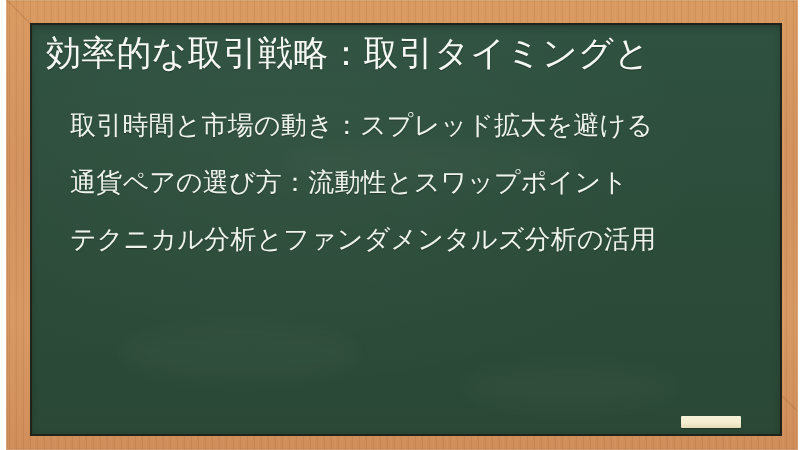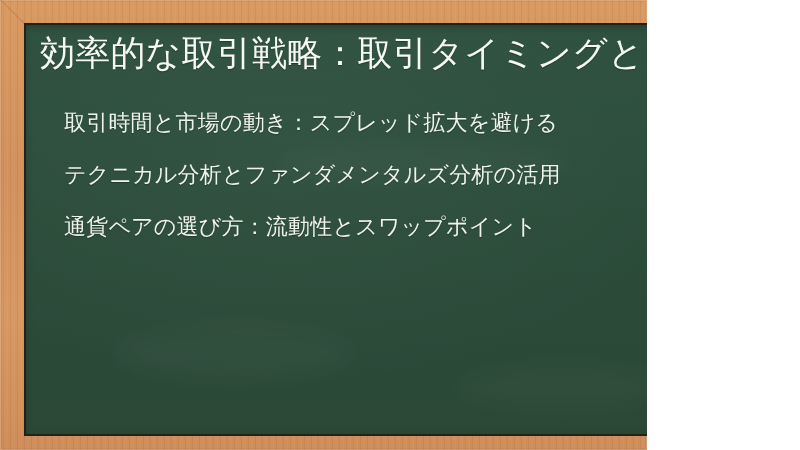--- a/index.html
+++ b/index.html
@@ -6,23 +6,24 @@
     margin: 0;
     padding: 0;
     background: #ffffff;
   }
   body {
     font-family: "Liberation Sans", "DejaVu Sans", sans-serif;
   }
 
   .screen {
     position: relative;
-    width: 647px;
+    width: 792px;
     height: 450px;
     overflow: hidden;
+    margin-left: 6px;
   }
 
   
   .frame {
     position: absolute;
     inset: 0;
     background:
       repeating-linear-gradient(
         90deg,
         rgba(255,255,255,0.045) 0px,
@@ -102,21 +103,21 @@
     text-shadow: 0 1px 1px rgba(0,0,0,0.30);
   }
 
   .bullets {
     margin: 34px 0 0 0;
     padding: 0 0 0 30px;
     list-style: none;
   }
   .bullet {
     color: #eef3ec;
-    font-size: 22px;
+    font-size: 26px;
     line-height: 1.20;
     font-weight: 400;
     letter-spacing: 0.2px;
     margin: 0 0 26px 0;
     text-shadow: 0 1px 1px rgba(0,0,0,0.28);
     white-space: nowrap;
   }
   .bullet:last-child { margin-bottom: 0; }
 
   
@@ -149,22 +150,22 @@
     <div class="smudge c"></div>
 
     <div class="board-content">
 
       <h1 class="title">
         <span>効率的な取引戦略：取引タイミングと</span><br>
       </h1>
 
       <ul class="bullets">
         <li class="bullet">取引時間と市場の動き：スプレッド拡大を避ける</li>
+        <li class="bullet">通貨ペアの選び方：流動性とスワップポイント</li>
         <li class="bullet">テクニカル分析とファンダメンタルズ分析の活用</li>
-        <li class="bullet">通貨ペアの選び方：流動性とスワップポイント</li>
       </ul>
 
     </div>
   </div>
 
   <div class="chalk"></div>
 
 </div>
 
 </body></html>

